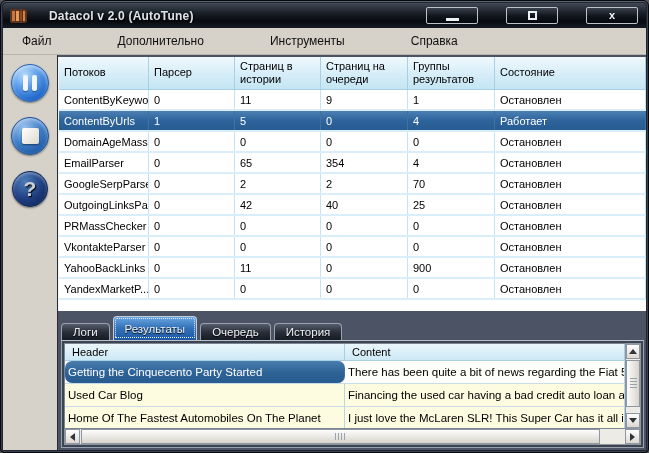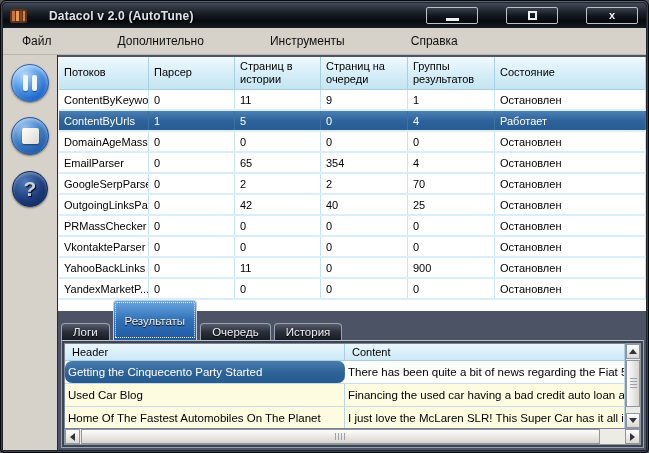--- a/index.html
+++ b/index.html
@@ -66,21 +66,21 @@
   .pt-row.selected { background:linear-gradient(180deg,#4c80b4 0%,#2e649c 50%,#275c91 100%); }
   .pt-row.selected .cell { color:#fff; border-right-color:#40719f; }
   .pt-filler { flex:1; background:#fff; }
 
   
   .tabstrip { height:29px; flex:0 0 29px; display:flex; align-items:flex-end; padding-left:3px; gap:3px; }
   .tab { height:17px; padding:0 11px; display:flex; align-items:center; font-size:11.5px; color:#eef1f5;
     background:linear-gradient(180deg,#565d6b 0%,#2a2f3a 50%,#171b24 100%);
     border:1px solid #99a2af; border-bottom:none; border-radius:4px 4px 0 0; cursor:pointer;
     text-shadow:0 1px 1px #000; }
-  .tab.active { height:40px; background:linear-gradient(180deg,#69a5e2 0%,#3170b6 50%,#1f5aa5 100%);
+  .tab.active { height:24px; background:linear-gradient(180deg,#69a5e2 0%,#3170b6 50%,#1f5aa5 100%);
     border-color:#c6cfda; outline:1px dotted #e4ecf5; outline-offset:-3px; }
 
   
   .bottom-panel { flex:1; min-height:0; margin:0 2px 2px 3px; border:1px solid #99a2af;
     border-top-color:#b9c1cc; background:#3d4452; padding:2px; display:flex; flex-direction:column; }
   .results-wrap { flex:1; min-height:0; display:flex; }
   .results-table { flex:1; min-width:0; background:#fff; border:1px solid #7b8492; border-right:none;
     display:flex; flex-direction:column; overflow:hidden; font-size:11.5px; }
   .rt-grid { display:grid; grid-template-columns:280px 1fr; }
   .rt-header { height:17px; flex:0 0 17px; background:linear-gradient(180deg,#eaf6fb 0%,#cde9f6 100%);

